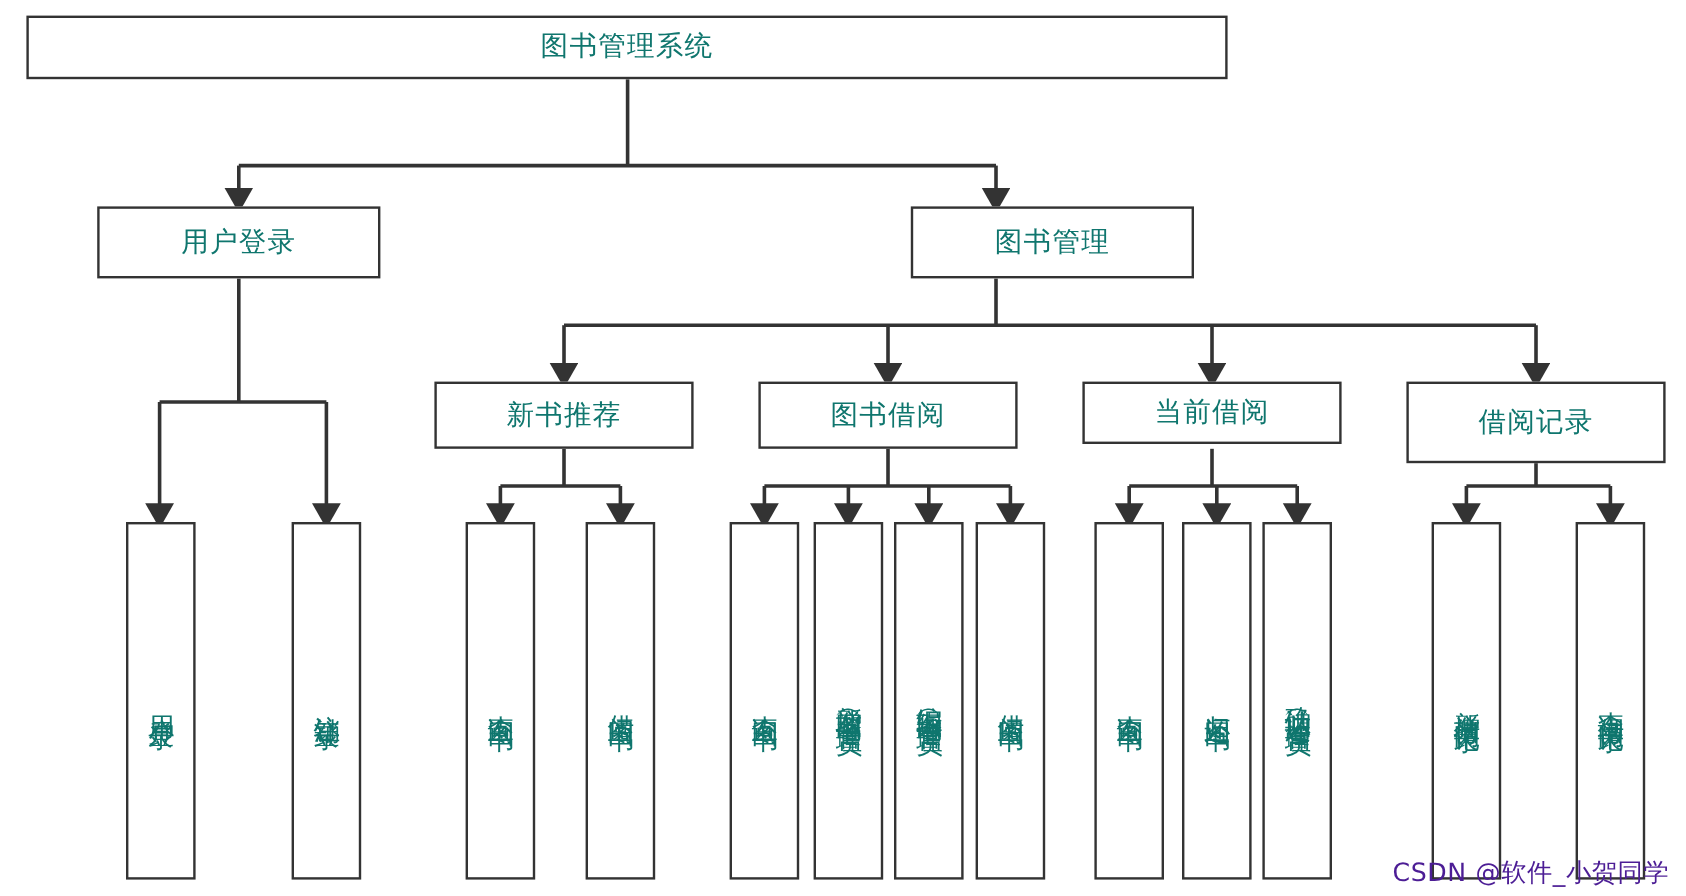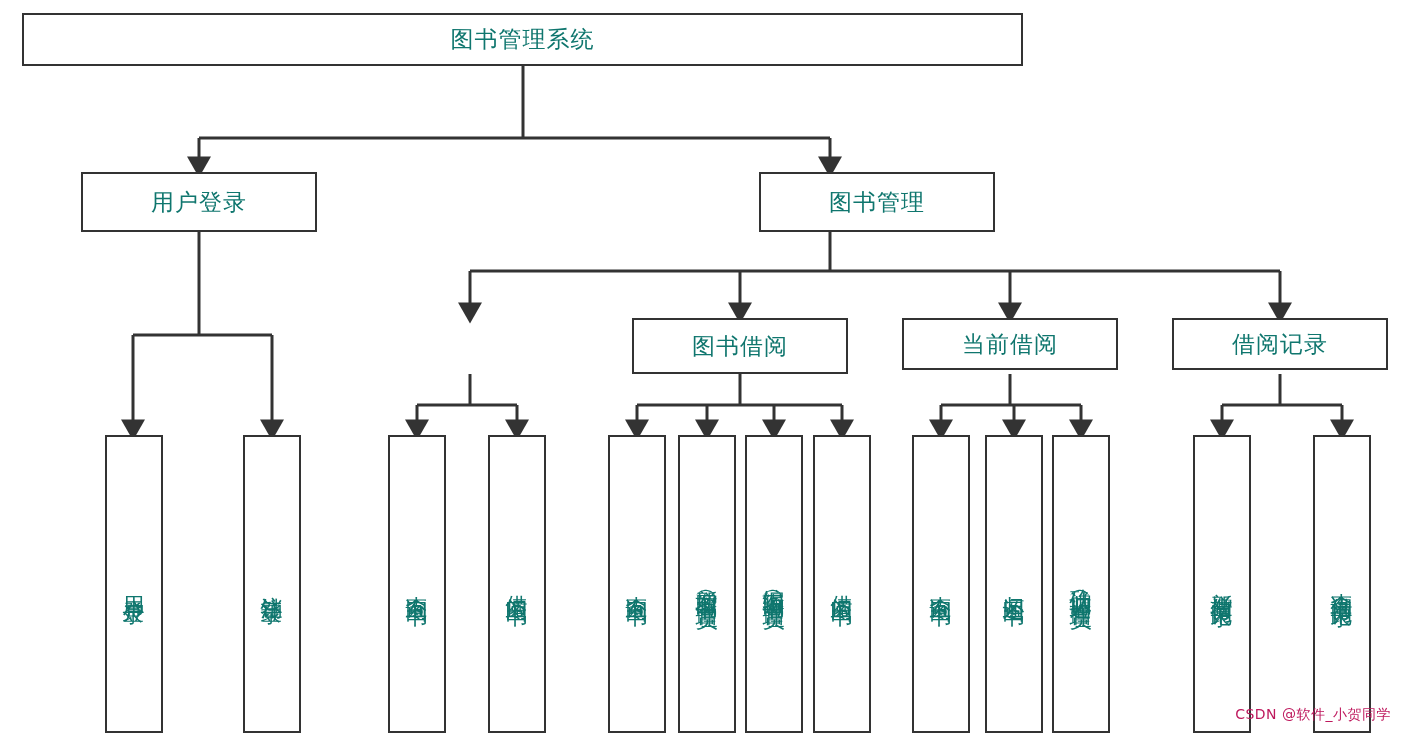--- a/index.html
+++ b/index.html
@@ -50,23 +50,23 @@
     -webkit-writing-mode:vertical-rl;
     font-size:22px;
     line-height:1.05;
     letter-spacing:3px;
     white-space:nowrap;
     max-height:285px;
   }
   .watermark{
     position:absolute;
     right:14px;
-    bottom:23px;
-    font-size:14px;
-    color:#be185d;
+    bottom:6px;
+    font-size:21px;
+    color:#4c1d95;
     letter-spacing:0.5px;
     white-space:nowrap;
     z-index:5;
   }
 </style>
 </head>
 <body>
 
 <div id="canvas">
 
@@ -124,27 +124,30 @@
     <span class="label">图书管理系统</span>
   </div>
 
   <div class="node" style="left:81px;top:172px;width:236px;height:60px;">
     <span class="label">用户登录</span>
   </div>
   <div class="node" style="left:712px;top:172px;width:236px;height:60px;margin-left:47px;">
     <span class="label">图书管理</span>
   </div>
 
+  <div class="node" style="left:362px;top:318px;width:216px;height:56px;">
+    <span class="label">新书推荐</span>
+  </div>
   <div class="node" style="left:632px;top:318px;width:216px;height:56px;">
     <span class="label">图书借阅</span>
   </div>
   <div class="node" style="left:902px;top:318px;width:216px;height:52px;">
     <span class="label">当前借阅</span>
   </div>
-  <div class="node" style="left:1172px;top:318px;width:216px;height:52px;">
+  <div class="node" style="left:1172px;top:318px;width:216px;height:68px;">
     <span class="label">借阅记录</span>
   </div>
 
   <div class="node leaf" style="left:105px;top:435px;width:58px;height:298px;">
     <span class="label">用户登录</span>
   </div>
   <div class="node leaf" style="left:243px;top:435px;width:58px;height:298px;">
     <span class="label">注销登录</span>
   </div>
   <div class="node leaf" style="left:388px;top:435px;width:58px;height:298px;">

